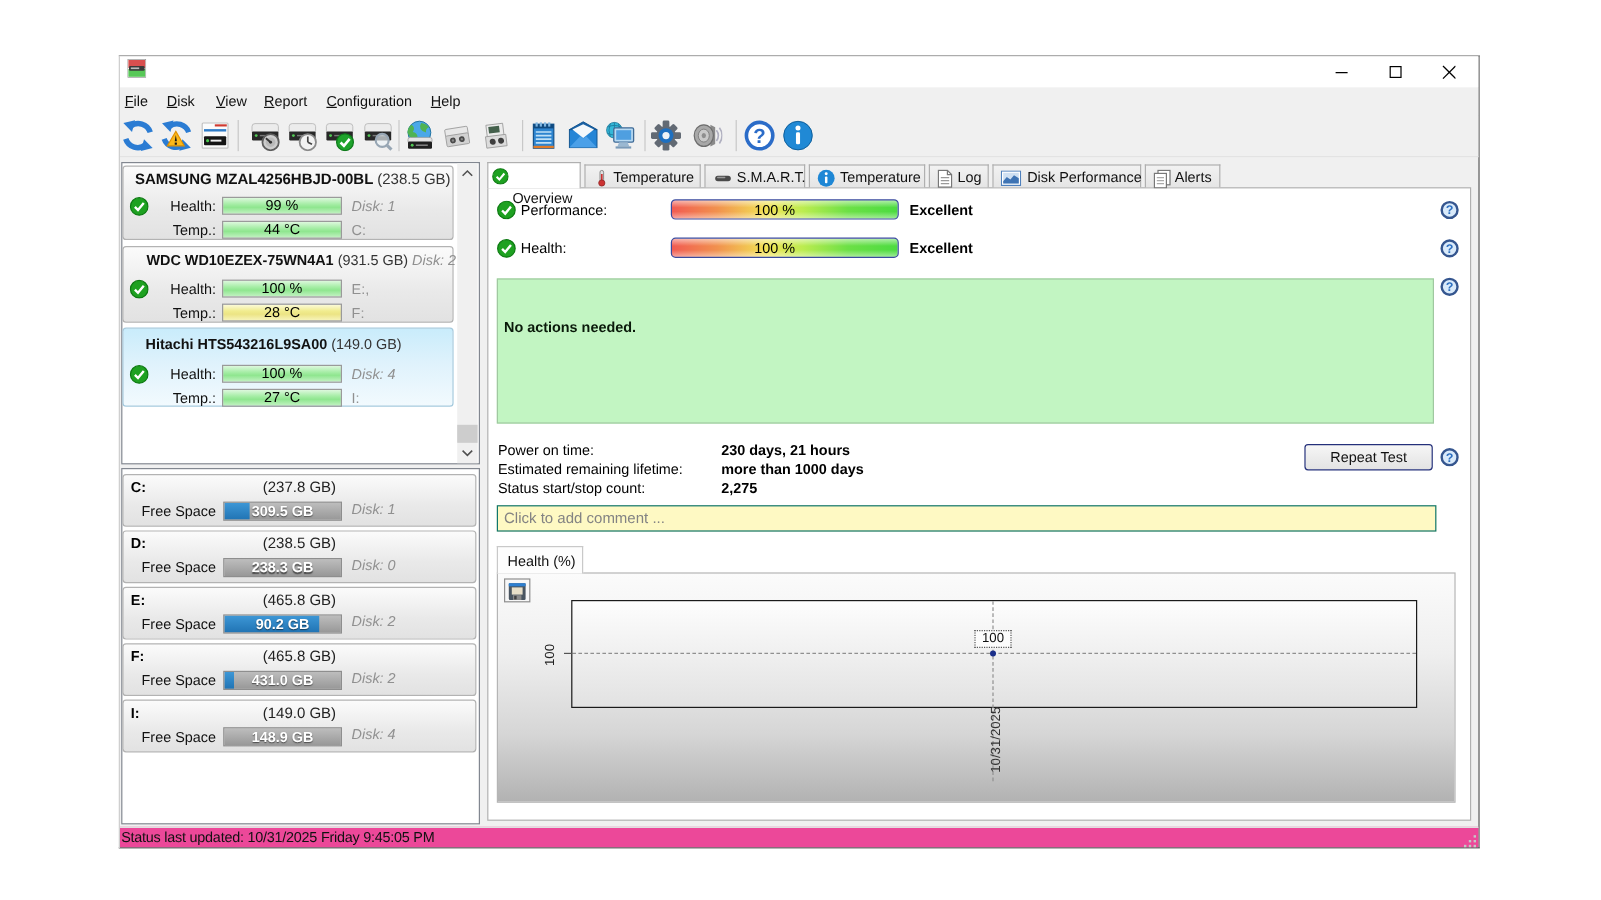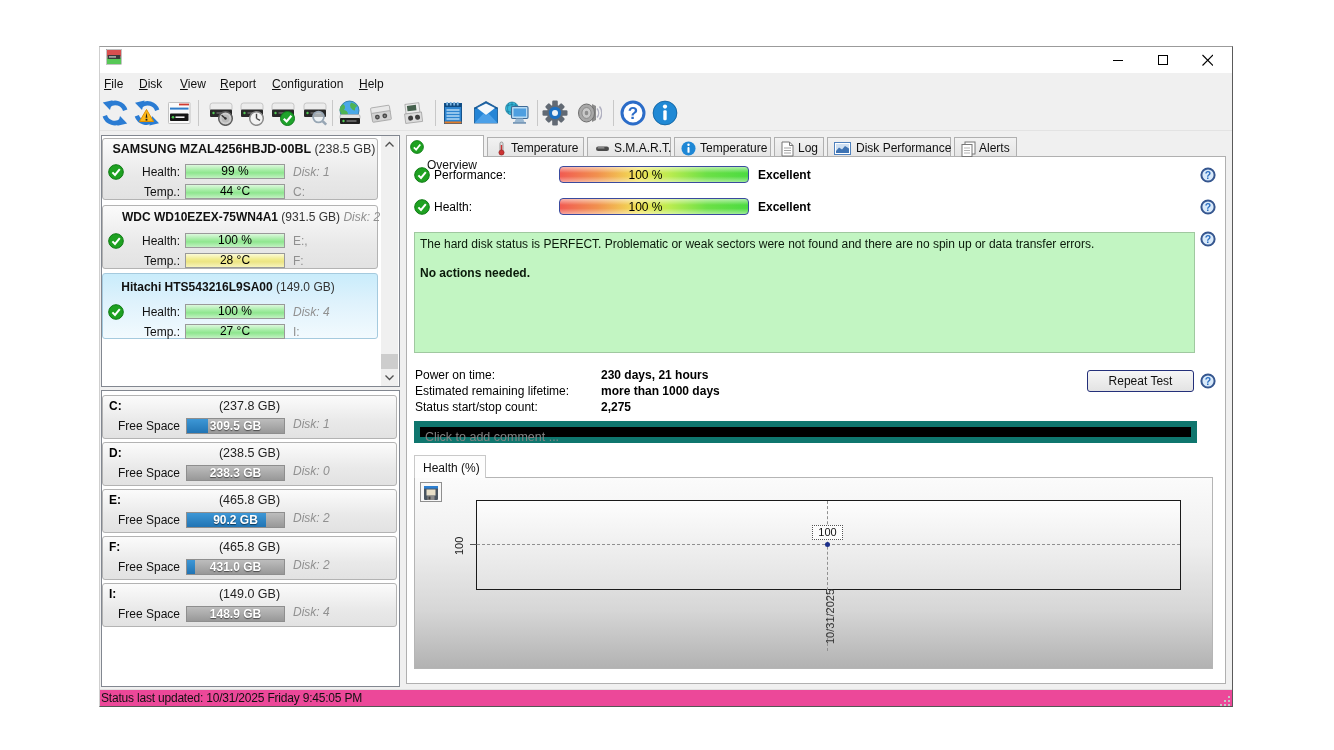--- a/index.html
+++ b/index.html
@@ -413,33 +413,32 @@
 <svg class="helpq" style="left:1100px;top:184px" viewBox="0 0 16 16">
         <circle cx="8" cy="8" r="6.6" fill="#d9eafa" stroke="#35568f" stroke-width="2"></circle>
         <text x="8" y="11.6" text-anchor="middle" font-family="Liberation Sans" font-size="10.5" font-weight="bold" fill="#2d6fc0">?</text>
       </svg>
 <svg class="helpq" style="left:1100px;top:326px" viewBox="0 0 16 16">
         <circle cx="8" cy="8" r="6.6" fill="#d9eafa" stroke="#35568f" stroke-width="2"></circle>
         <text x="8" y="11.6" text-anchor="middle" font-family="Liberation Sans" font-size="10.5" font-weight="bold" fill="#2d6fc0">?</text>
       </svg>
 
 <div class="abs" style="left:314px;top:185px;width:781px;height:121px;background:#c2f5c2;border:1px solid #a0c8a0;">
- <div class="abs" style="left:5px;top:4px;font-size:12px;color:#0a1a0a;">The hard disk status is PERFECT. Problematic or weak sectors were not found and there are no spin up or data transfer errors.</div>
  <div class="abs" style="left:5px;top:33px;font-size:12px;font-weight:bold;color:#0a1a0a;">No actions needed.</div>
 </div>
 
 <div class="abs tt" style="left:315px;top:321px;">Power on time:</div>
 <div class="abs tt" style="left:501px;top:321px;font-weight:bold;">230 days, 21 hours</div>
 <div class="abs tt" style="left:315px;top:337px;">Estimated remaining lifetime:</div>
 <div class="abs tt" style="left:501px;top:337px;font-weight:bold;">more than 1000 days</div>
 <div class="abs tt" style="left:315px;top:353px;">Status start/stop count:</div>
 <div class="abs tt" style="left:501px;top:353px;font-weight:bold;">2,275</div>
 <div class="abs" style="left:987px;top:323px;width:107px;height:22px;border:1px solid #24307a;border-radius:3px;background:linear-gradient(180deg,#f6f6f6,#e3e3e3);font-size:12px;text-align:center;line-height:20px;color:#111;">Repeat Test</div>
 
-<div class="abs" style="left:314px;top:374px;width:783px;height:22px;border:6px solid #0f766e;background:#000000;">
+<div class="abs" style="left:314px;top:374px;width:783px;height:22px;border:1px solid #0f766e;background:#fef9c3;">
  <div class="abs" style="left:5px;top:3px;font-size:12.5px;color:#838383;">Click to add comment ...</div>
 </div>
 
 <div class="tab" style="left:314px;top:408px;width:72px;height:23px;background:#fdfdfd;border:1px solid #c9c9c9;border-bottom:none;z-index:3;">
  <div class="tabtxt" style="left:8px;top:2px;">Health (%)</div>
 </div>
 <div class="abs" style="left:314px;top:430px;width:799px;height:192px;border:1px solid #b5b5b5;background:linear-gradient(180deg,#fbfbfb 0%,#efefef 35%,#d6d6d6 70%,#b2b2b2 100%);"></div>
 <div class="abs" style="left:320px;top:435px;width:22px;height:20px;border:1px solid #8f8f8f;background:#f7f7f7;">
  <svg class="abs" style="left:1.5px;top:1.5px" width="16" height="16" viewBox="0 0 16 16">
   <rect x="1" y="1" width="14" height="14" rx="1" fill="#4a5560"></rect>

